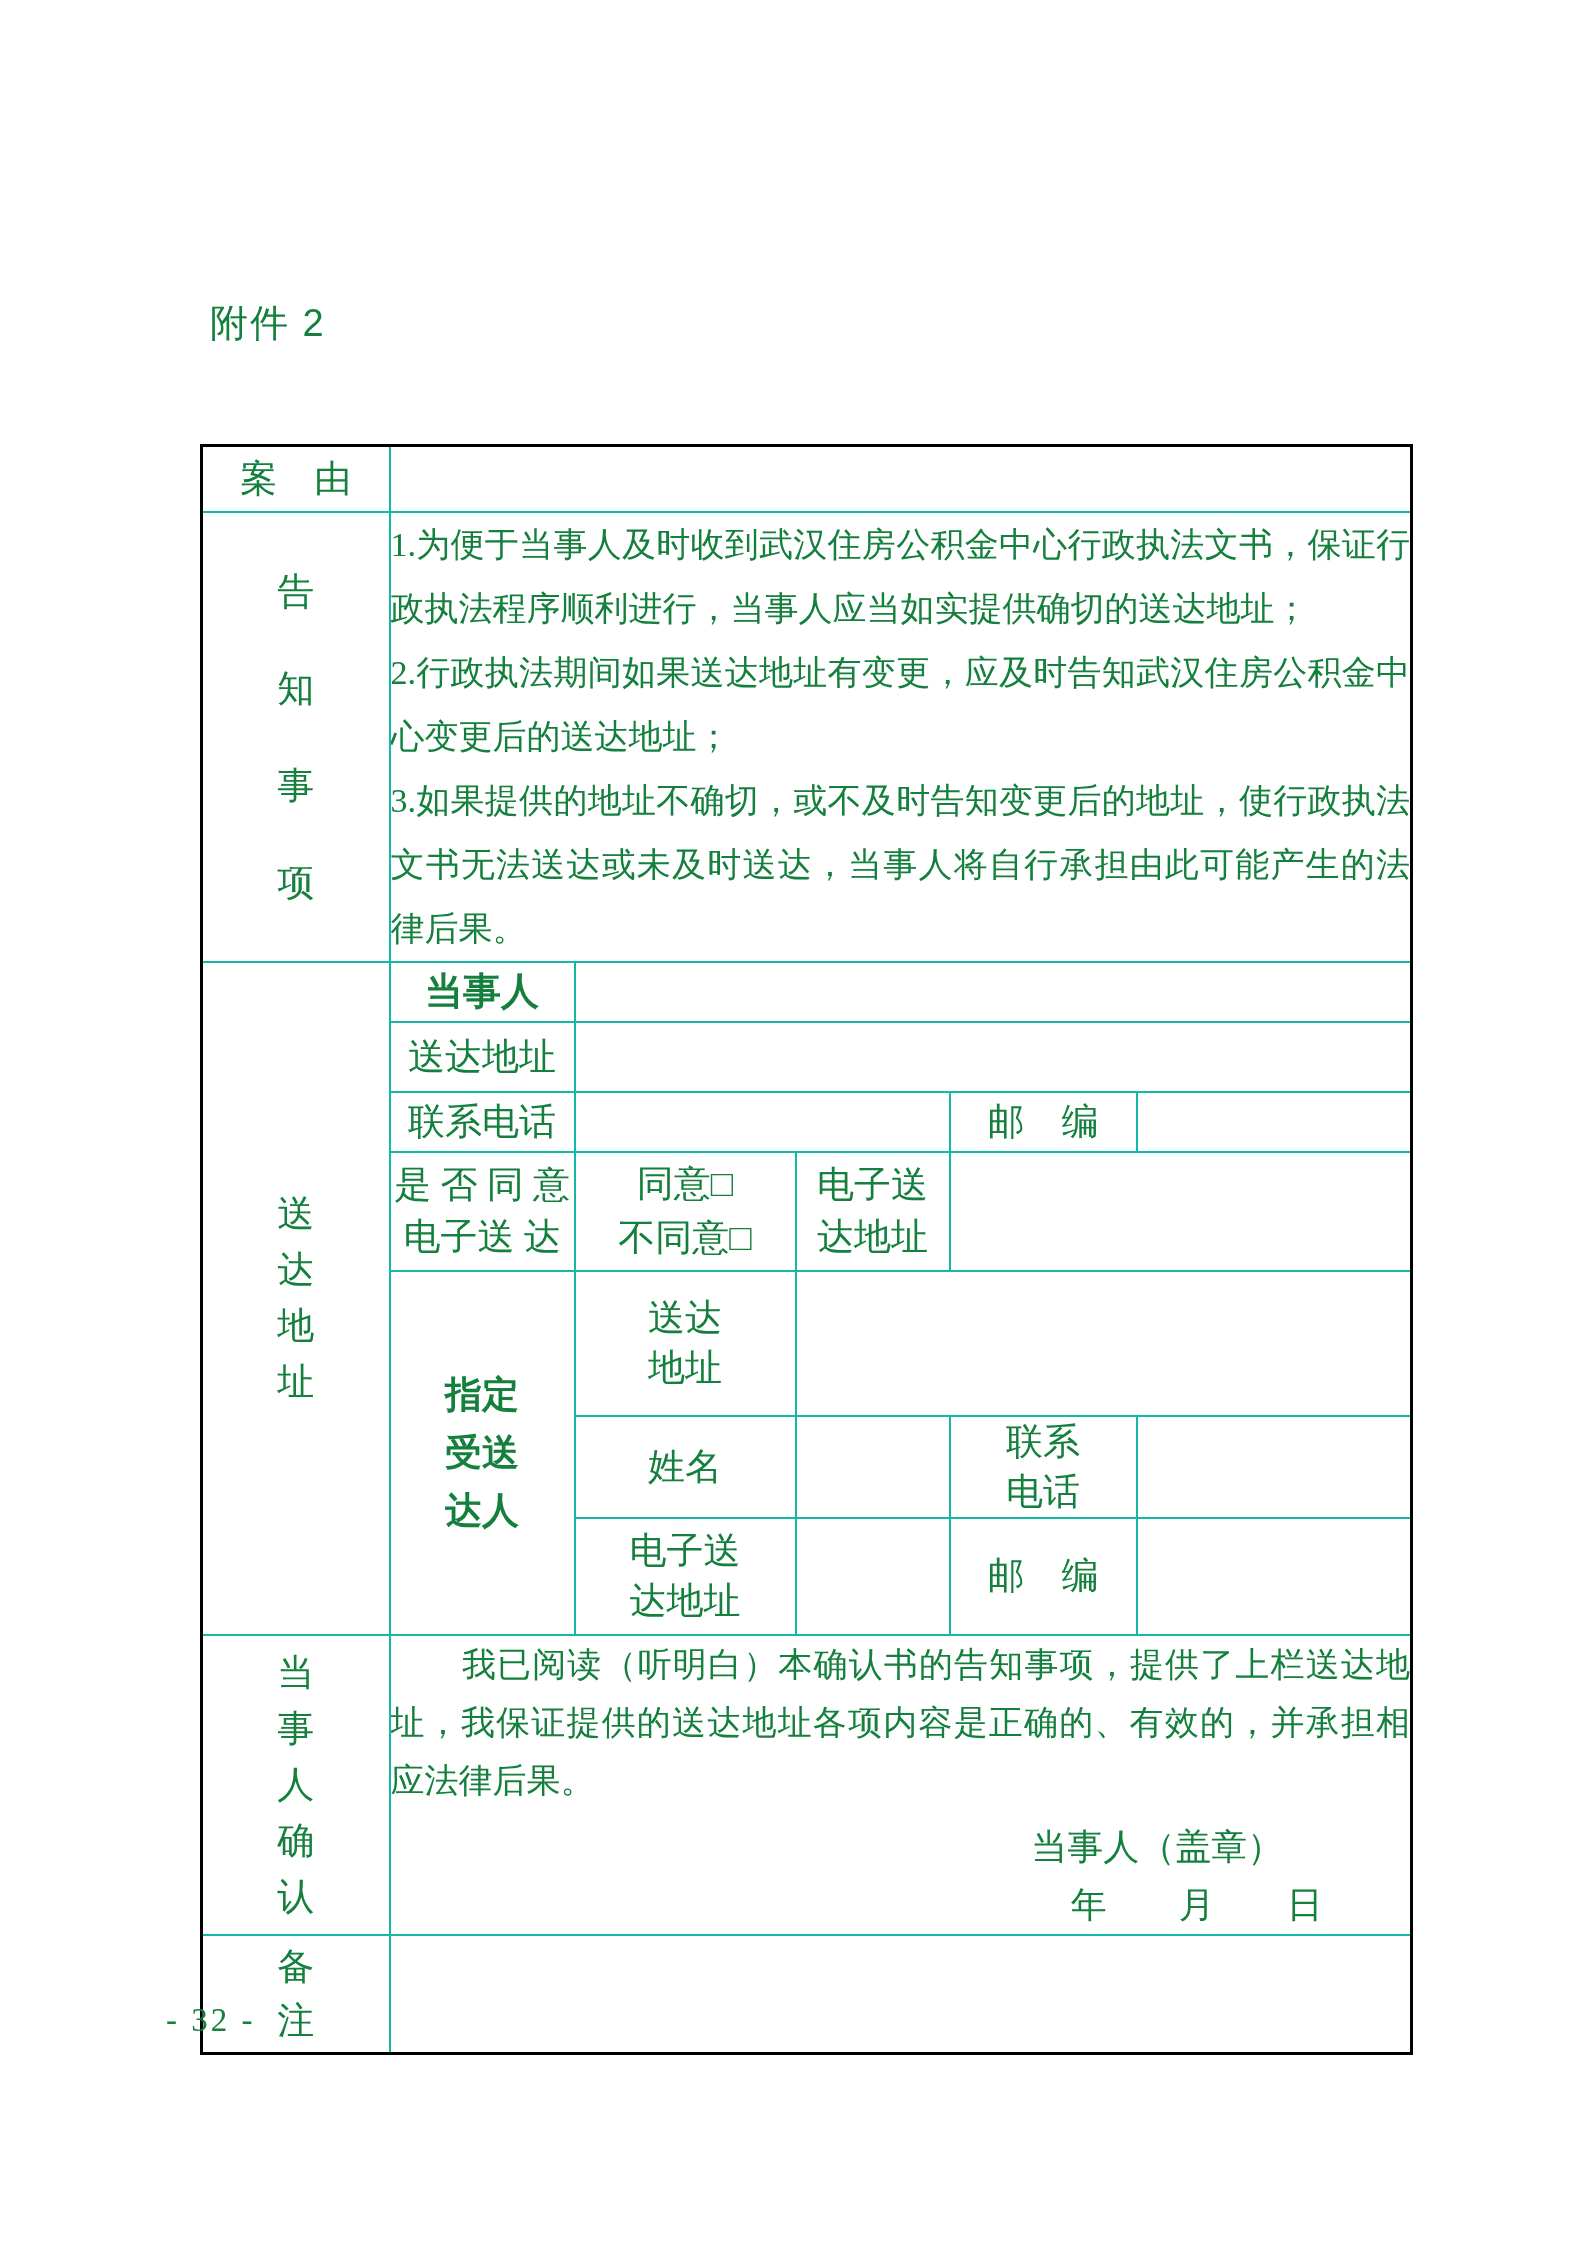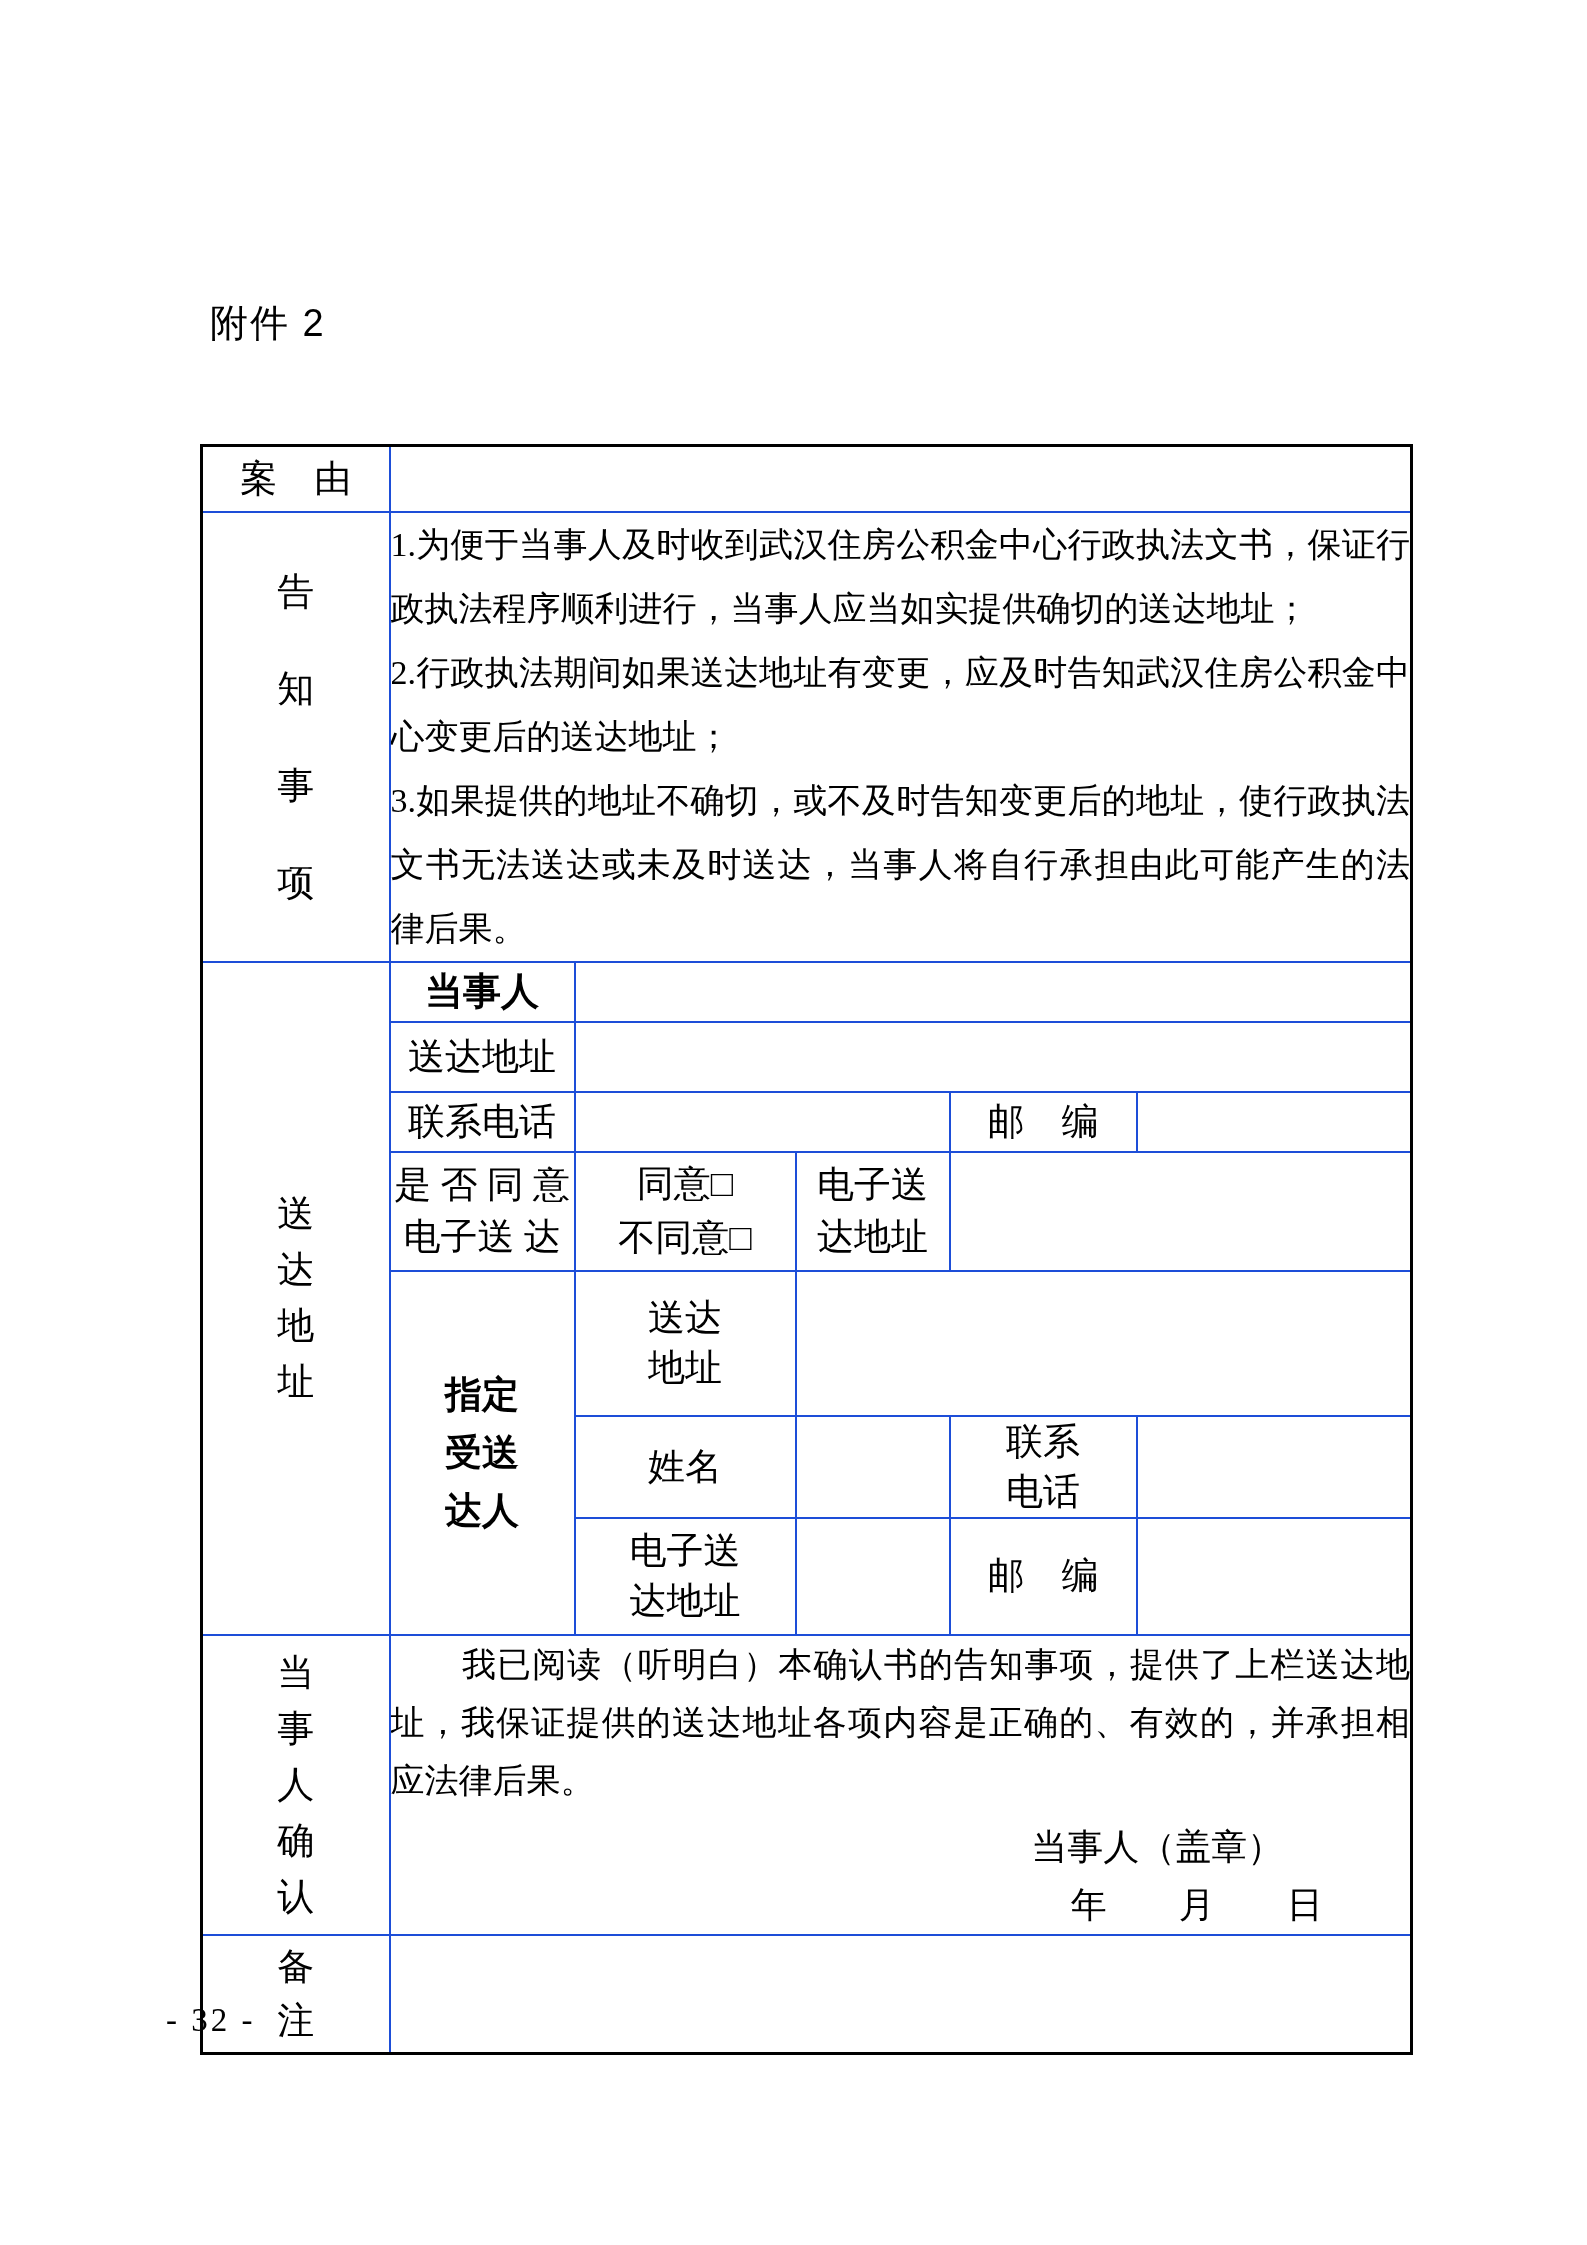--- a/index.html
+++ b/index.html
@@ -1,21 +1,21 @@
 <!DOCTYPE html>
 <html><head>
 <meta charset="utf-8">
 <style>
   html,body { margin:0; padding:0; background:#ffffff; }
   .sheet {
     position:relative;
     width:1587px;
     height:2245px;
     background:#ffffff;
-    color:#000000;
+    color:#15803d;
     font-family:"Liberation Serif","DejaVu Serif",serif;
     overflow:hidden;
   }
   .attachment {
     position:absolute;
     left:210px; top:298px;
     font-size:38px;
     font-family:"Liberation Sans","DejaVu Sans",sans-serif;
     letter-spacing:2px;
   }
@@ -30,21 +30,21 @@
   }
   table.form {
     position:absolute;
     left:200px; top:444px;
     width:1210px;
     border-collapse:collapse;
     table-layout:fixed;
     border:3px solid #000;
   }
   table.form td {
-    border:2px solid #1d4ed8;
+    border:2px solid #14b8a6;
     padding:0;
     font-size:37px;
     text-align:center;
     vertical-align:middle;
     overflow:hidden;
   }
   .pre { white-space:pre-line; }
   .bold { font-weight:bold; }
   
   .r1  { height:66px; }

